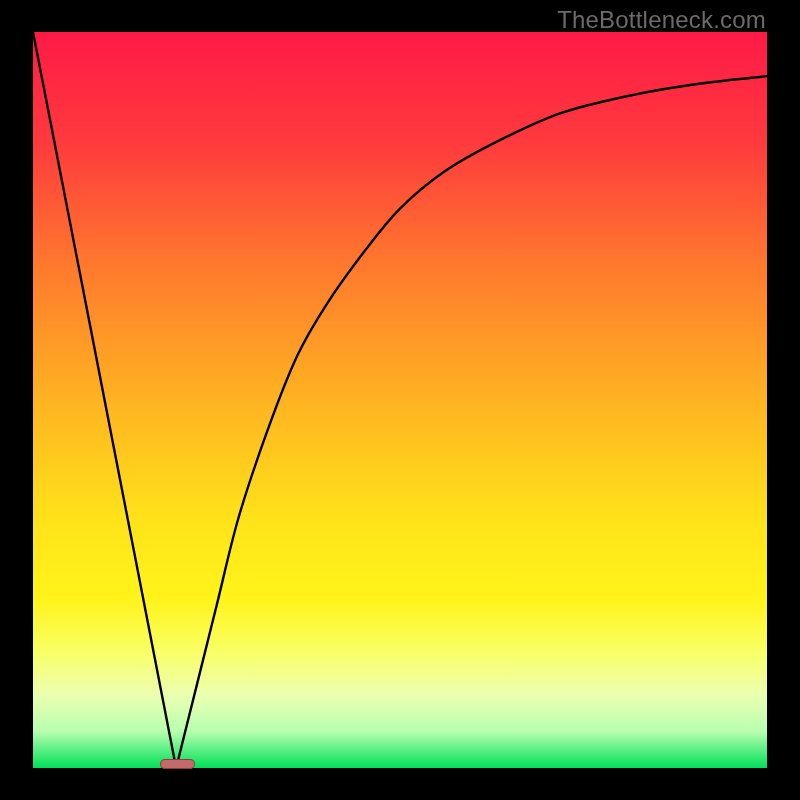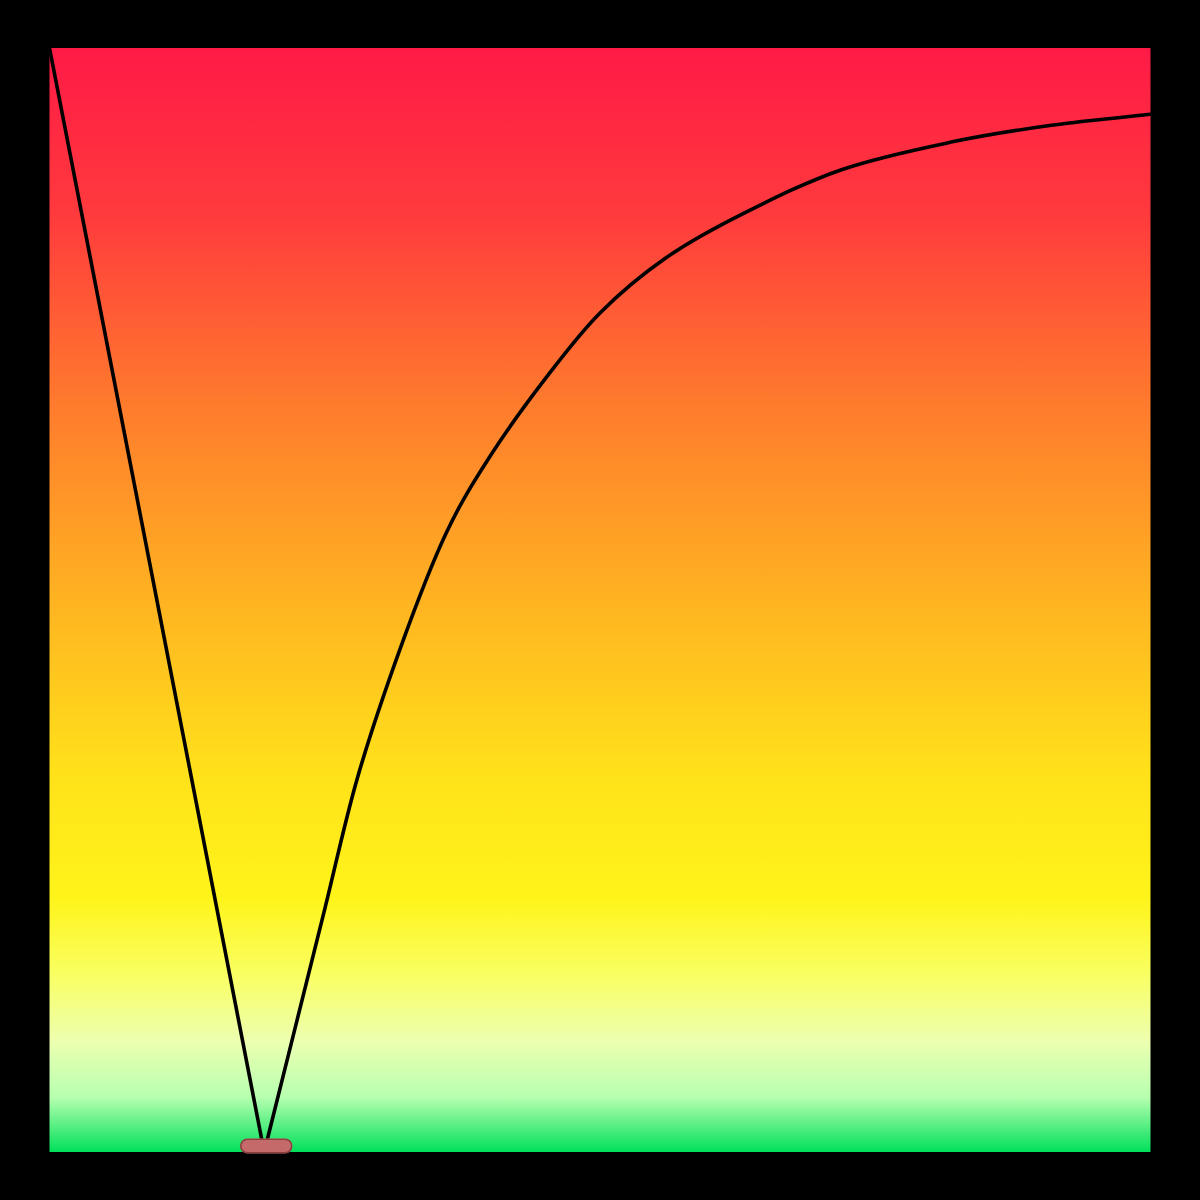--- a/index.html
+++ b/index.html
@@ -49,19 +49,20 @@
     position: absolute;
     border-radius: 6px;
   }
 </style>
 </head>
 <body>
 
 <div class="frame">
   <div class="plot" style="background: linear-gradient(rgb(255, 26, 70) 0%, rgb(255, 58, 61) 15%, rgb(255, 122, 45) 32%, rgb(255, 179, 33) 50%, rgb(255, 226, 26) 66%, rgb(255, 244, 26) 77%, rgb(249, 255, 99) 84%, rgb(236, 255, 176) 90%, rgb(184, 255, 176) 95%, rgb(0, 224, 90) 100%);"></div>
 
+  <div class="watermark">TheBottleneck.com</div>
 
   <svg class="overlay" viewBox="0 0 734 736" preserveAspectRatio="none">
     <path d="M 0 0 L 143.13 736 L 143.13 736 C 146.18833333333333 723.7333333333333 154.75166666666667 689.3866666666667 161.48 662.4 C 168.20833333333331 635.4133333333333 176.16 603.52 183.5 574.08 C 190.84 544.6400000000001 196.95666666666668 515.2 205.52 485.76 C 214.08333333333334 456.32 225.09333333333333 424.4266666666667 234.88 397.44 C 244.66666666666666 370.4533333333333 254.45333333333335 344.6933333333333 264.24 323.84 C 274.0266666666667 302.9866666666666 282.59000000000003 289.49333333333334 293.6 272.32 C 304.61 255.14666666666668 318.06666666666666 236.74666666666673 330.3 220.80000000000007 C 342.53333333333336 204.8533333333334 353.54333333333335 190.13333333333335 367 176.64 C 380.45666666666665 163.14666666666662 395.13666666666666 150.8799999999999 411.04 139.83999999999992 C 426.9433333333334 128.79999999999993 442.8466666666667 120.2133333333333 462.42 110.39999999999998 C 481.99333333333334 100.58666666666666 505.2366666666667 88.93333333333338 528.48 80.96000000000004 C 551.7233333333334 72.9866666666667 578.6366666666667 67.46666666666663 601.88 62.559999999999945 C 625.1233333333333 57.65333333333327 645.9200000000001 54.58666666666662 667.94 51.51999999999998 C 689.96 48.45333333333334 722.99 45.386666666666734 734 44.16000000000008" fill="none" stroke="#000000" stroke-width="2.4" stroke-linejoin="round" stroke-linecap="round"></path>
   </svg>
 
   <div class="marker" style="left: 160px; top: 759px; width: 35px; height: 10px; border-radius: 5px; background: rgb(196, 106, 106); box-shadow: rgb(138, 63, 63) 0px 0px 0px 1px inset;"></div>
 </div>
 
 </body></html>

